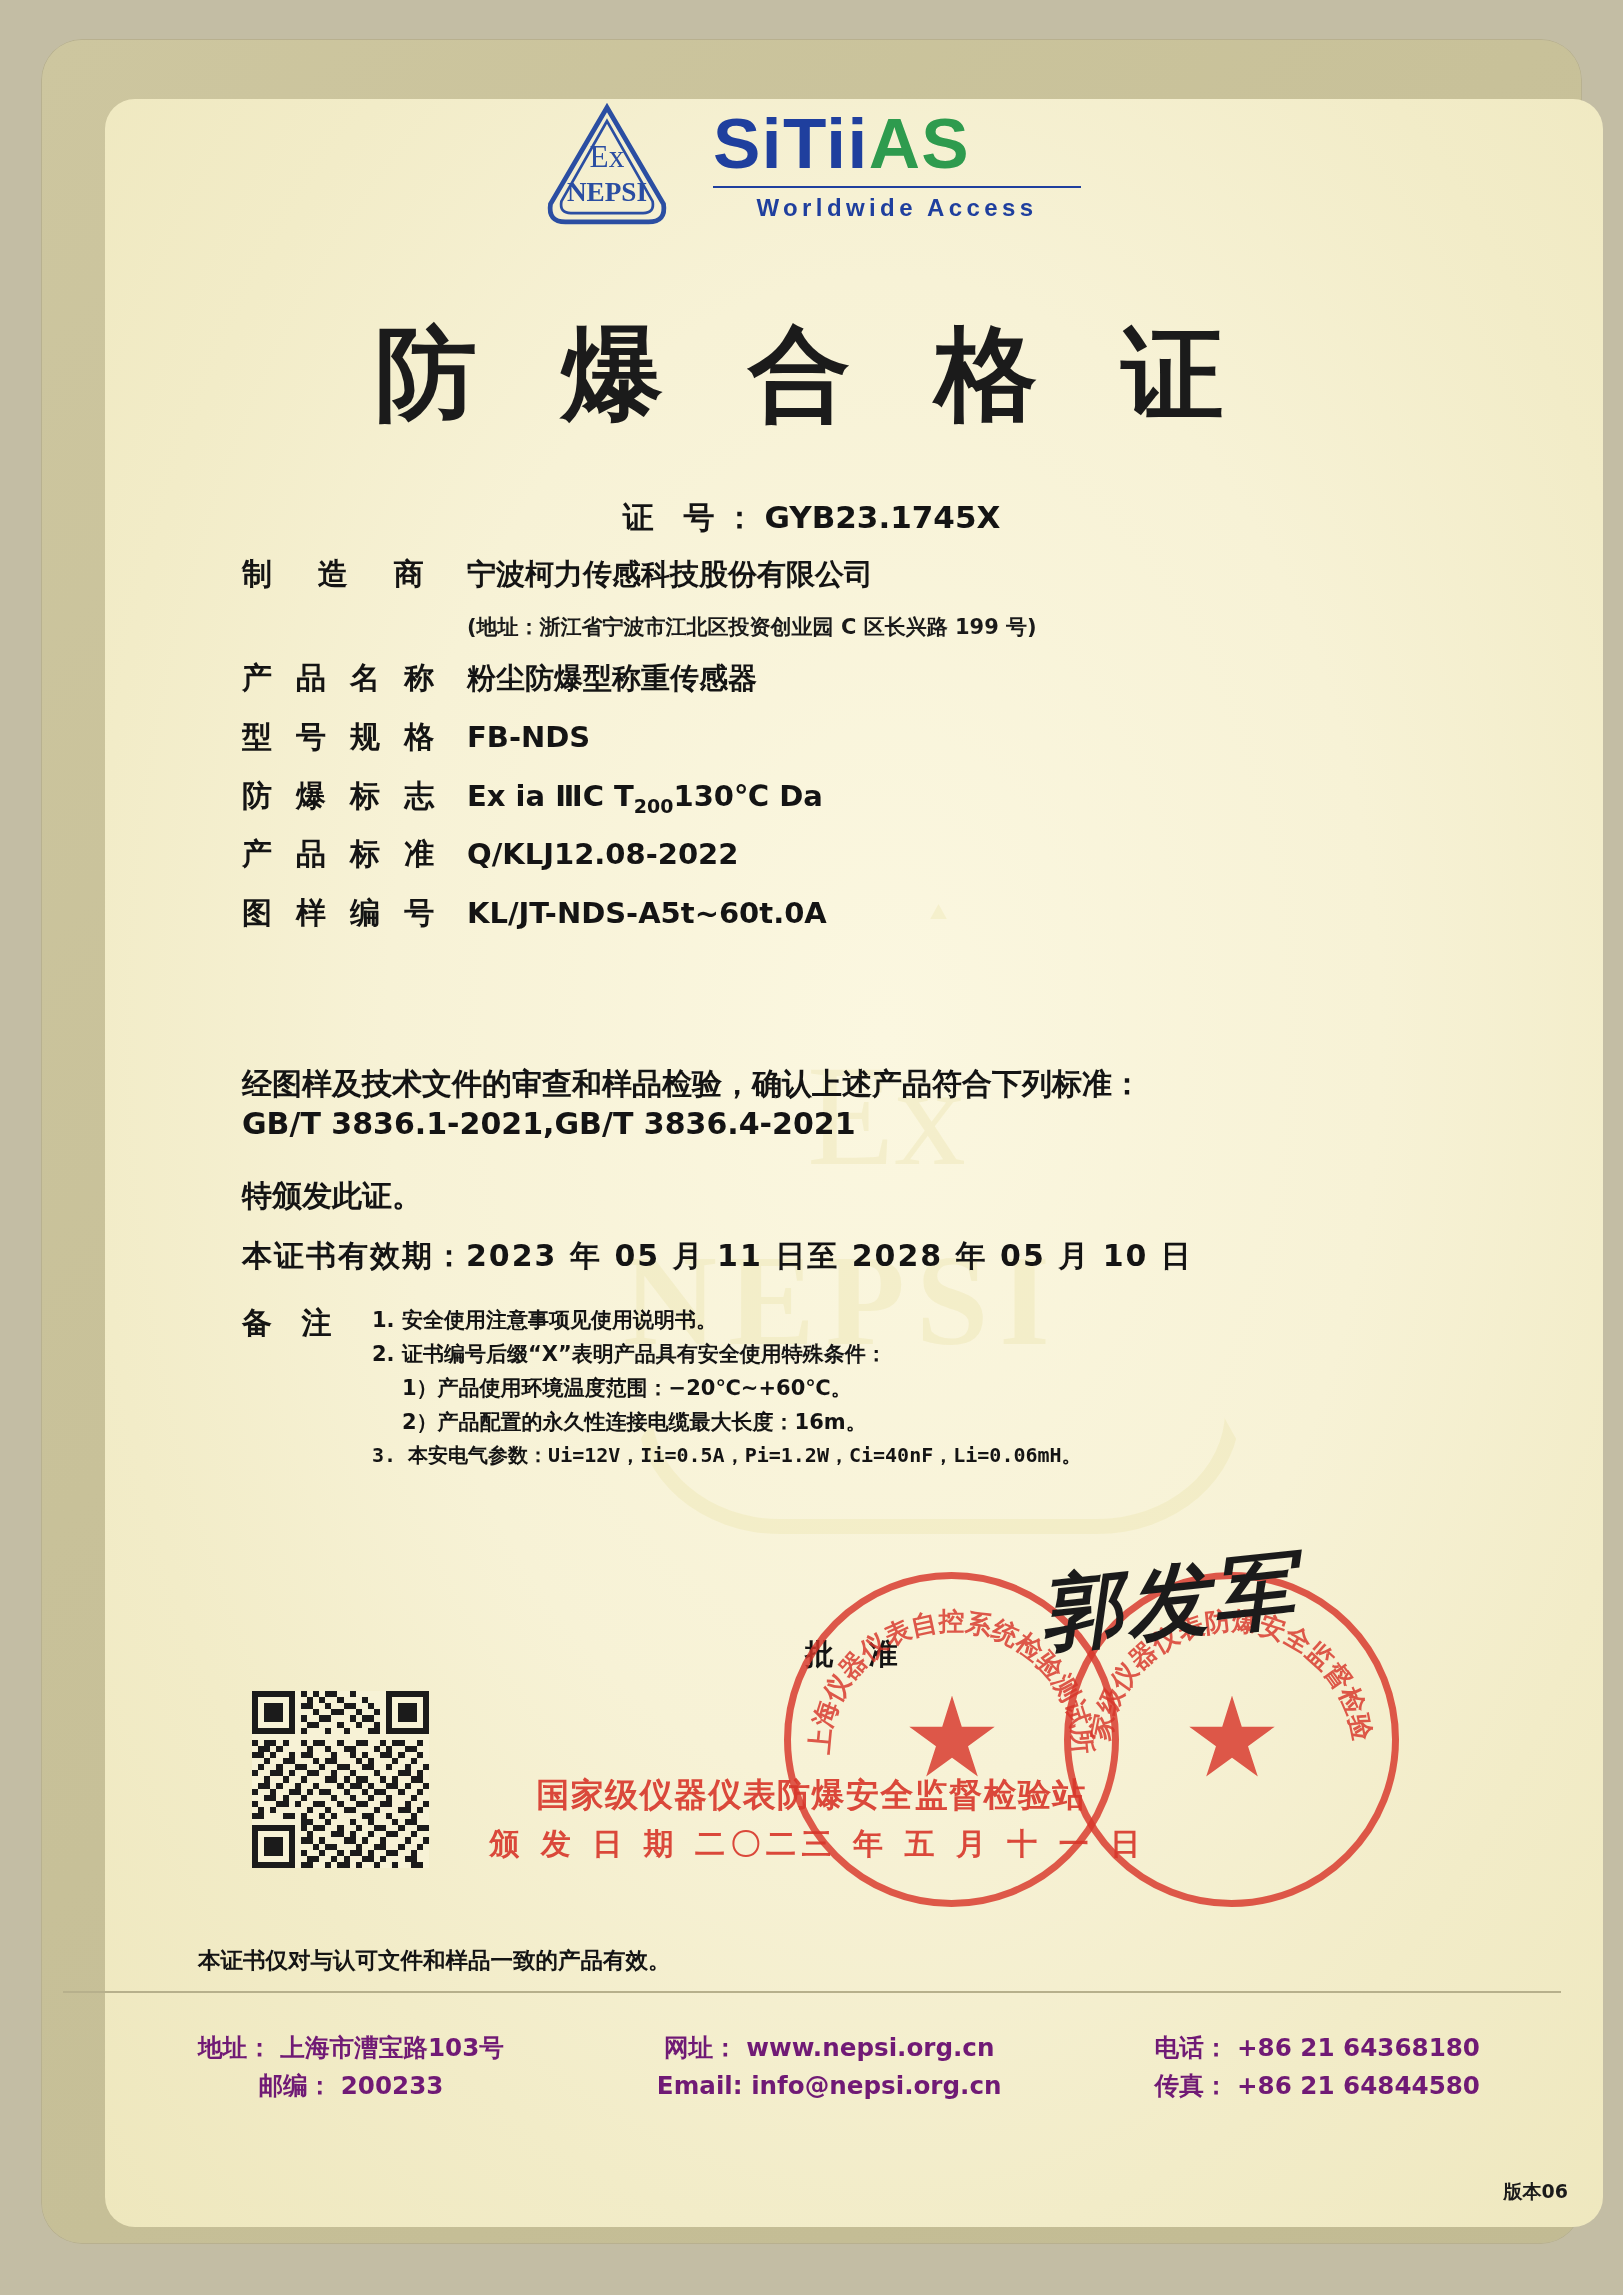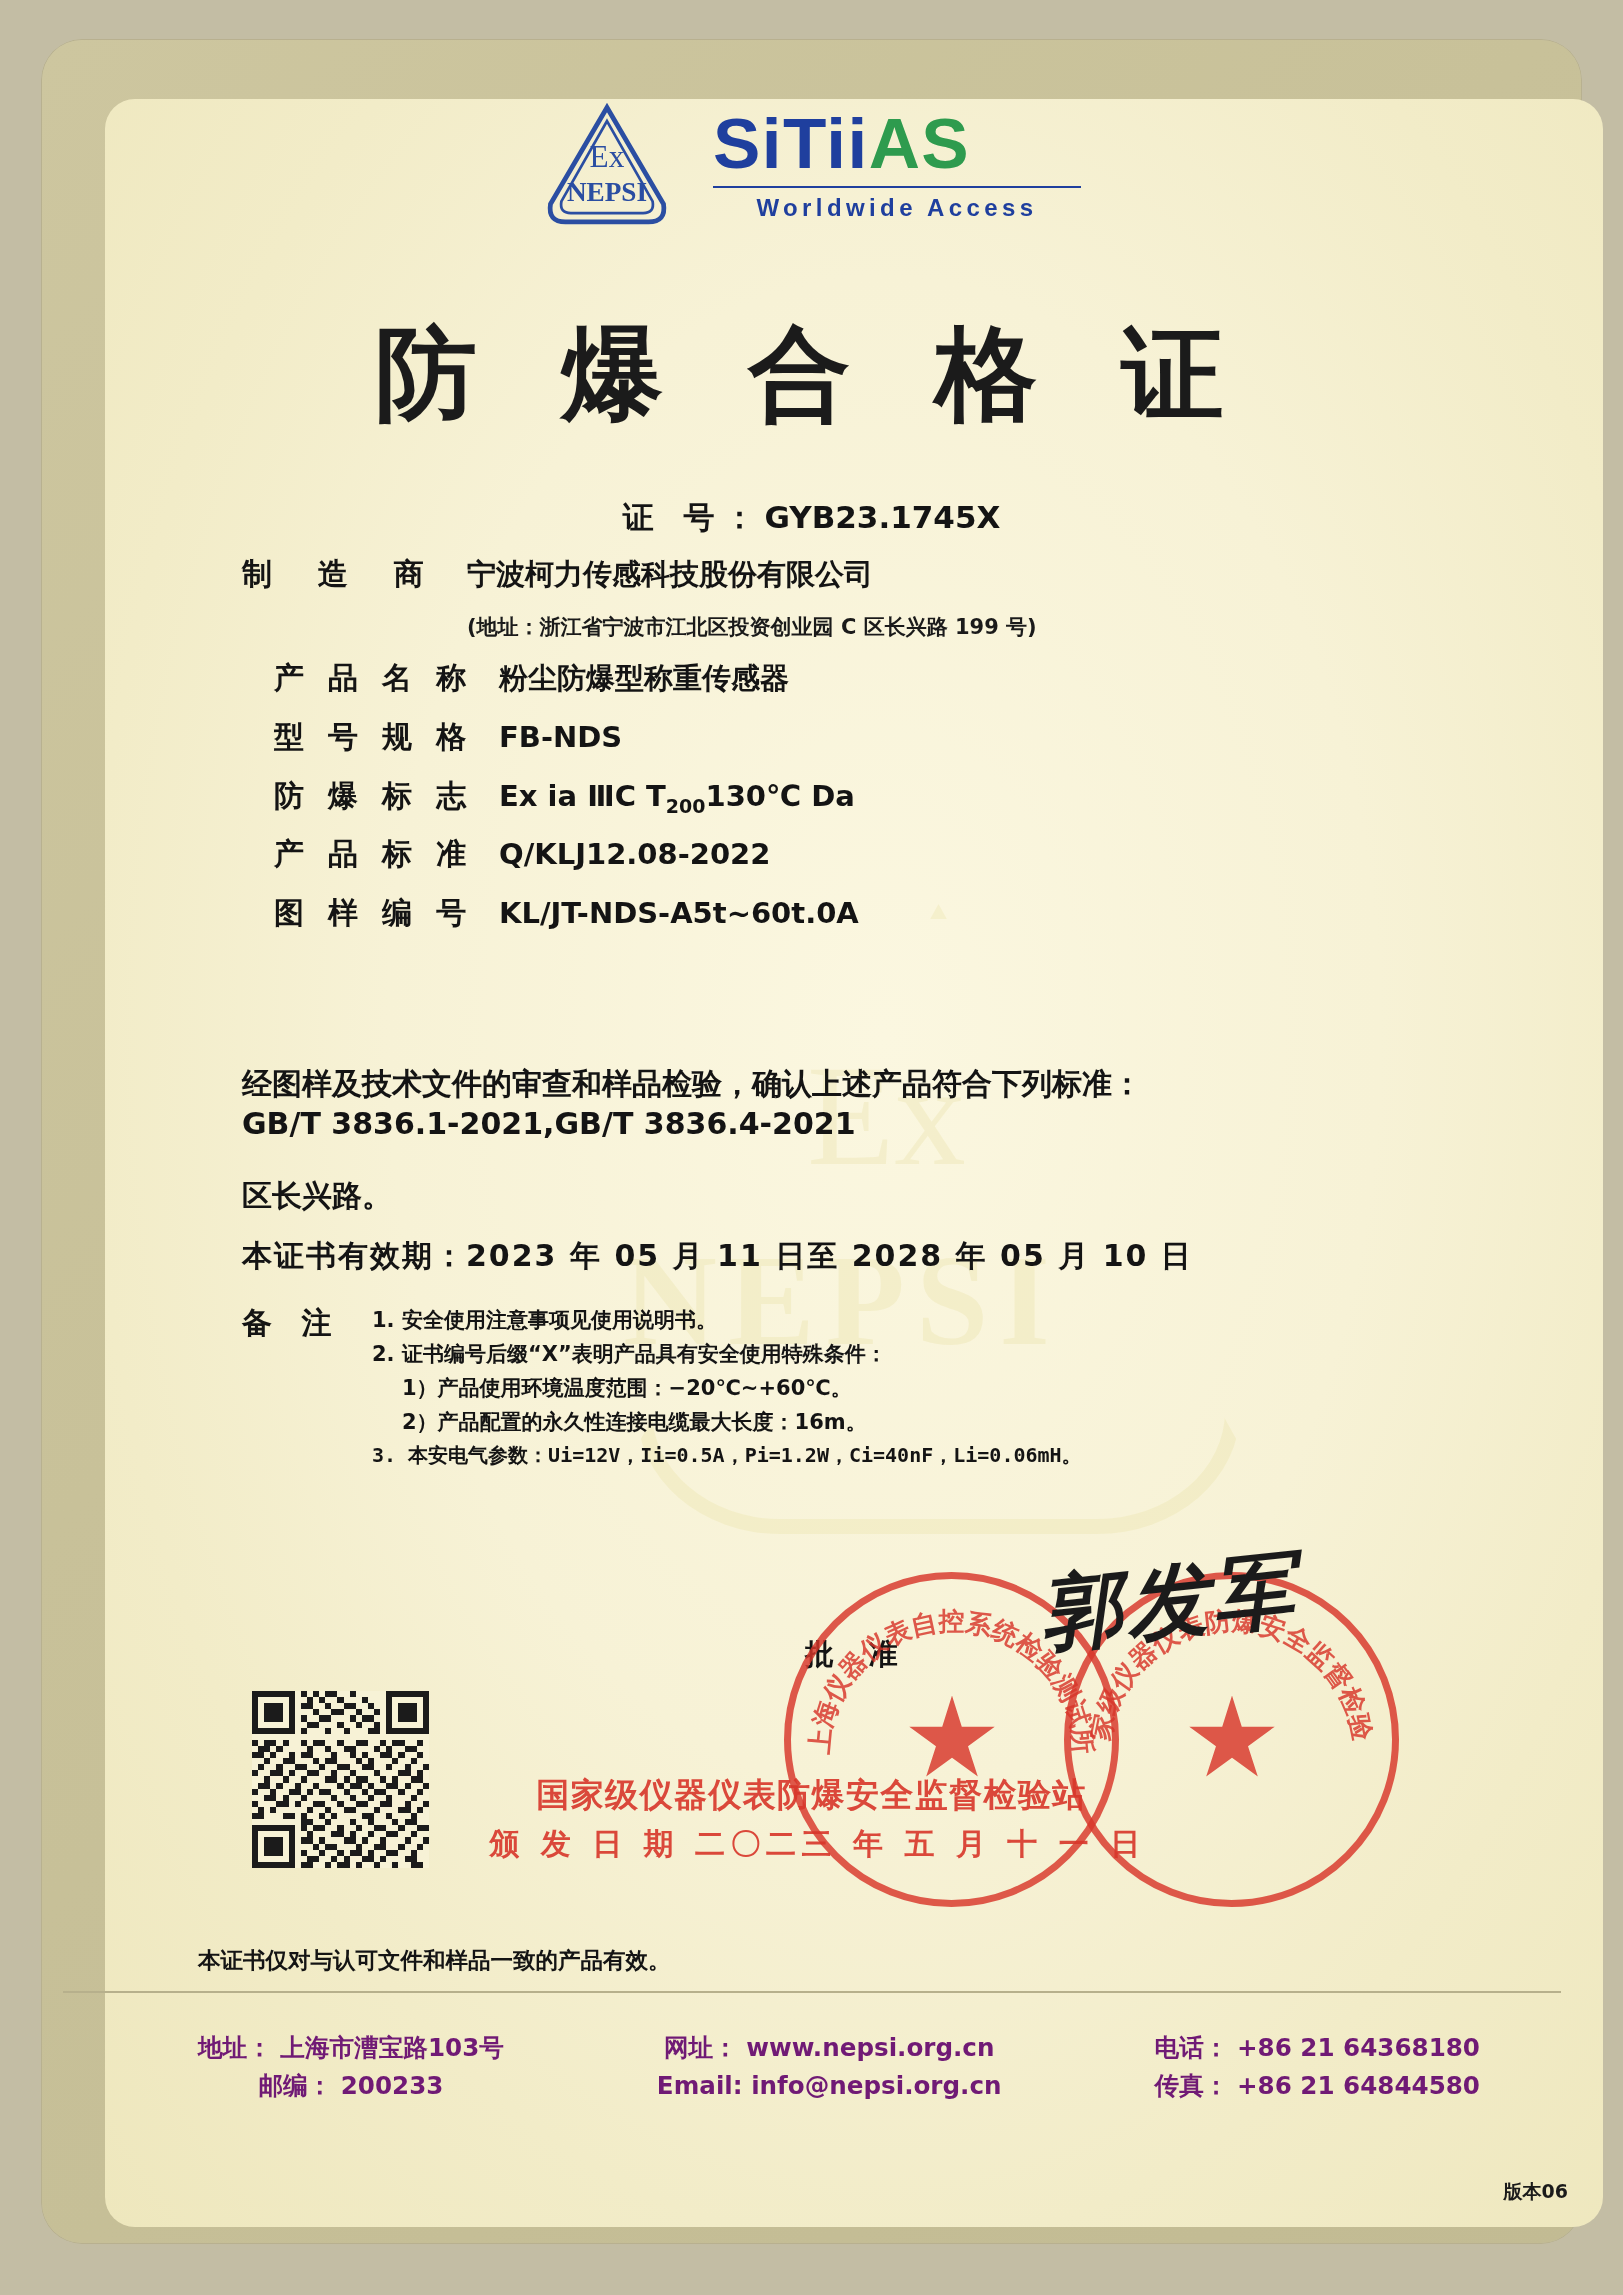--- a/index.html
+++ b/index.html
@@ -170,21 +170,21 @@
     margin-bottom: 17.7px;
   }
   .flabel {
     width: 225px;
     font-size: 30px;
     font-weight: bold;
     font-family: "DejaVu Sans", sans-serif;
     letter-spacing: 1.4px;
   }
   .flabel.sp4 { letter-spacing: 17.7px; }
-  .flabel.sp2 { letter-spacing: 6.8px; margin-left: 32px; }
+  .flabel.sp2 { letter-spacing: 6.8px; }
   .fval {
     font-size: 29px;
     font-weight: bold;
     font-family: "DejaVu Sans", sans-serif;
   }
   .addr {
     margin: 1.4px 0 17.7px 225px;
     font-size: 21px;
     font-weight: bold;
     color: #1a1a1a;
@@ -443,21 +443,21 @@
     <div class="frow">
       <div class="flabel sp2">图 样 编 号</div>
       <div class="fval">KL/JT-NDS-A5t~60t.0A</div>
     </div>
   </div>
 
   <div class="para">
     <div>经图样及技术文件的审查和样品检验，确认上述产品符合下列标准：</div>
     <div class="l2">GB/T 3836.1-2021,GB/T 3836.4-2021</div>
   </div>
-  <div class="grant">区长兴路。</div>
+  <div class="grant">特颁发此证。</div>
   <div class="validity">本证书有效期：2023 年 05 月 11 日至 2028 年 05 月 10 日</div>
 
   <div class="notes">
     <div class="notes-label">备 注</div>
     <div class="notes-list">
       <div>1. 安全使用注意事项见使用说明书。</div>
       <div>2. 证书编号后缀“X”表明产品具有安全使用特殊条件：</div>
       <div class="indent">1）产品使用环境温度范围：−20℃~+60℃。</div>
       <div class="indent">2）产品配置的永久性连接电缆最大长度：16m。</div>
       <div class="mono">3. 本安电气参数：Ui=12V，Ii=0.5A，Pi=1.2W，Ci=40nF，Li=0.06mH。</div>

